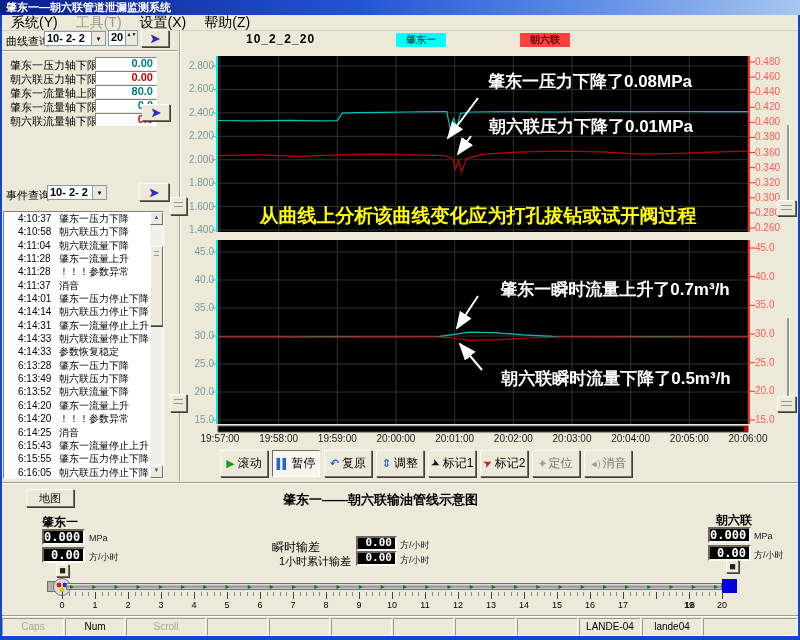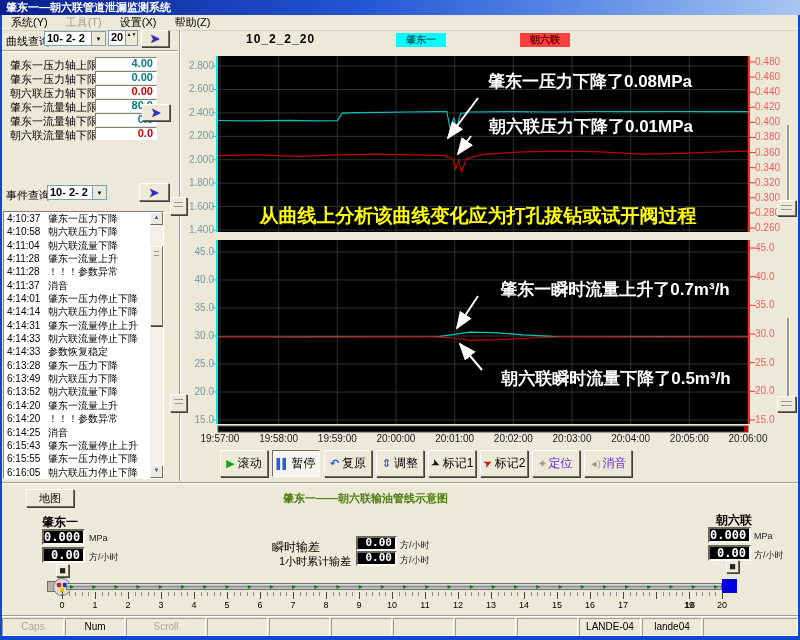--- a/index.html
+++ b/index.html
@@ -5,47 +5,47 @@
   html,body{margin:0;padding:0}
   body{width:800px;height:640px;position:relative;background:#ece9d8;overflow:hidden;
        font-family:"Liberation Sans","DejaVu Sans",sans-serif;font-size:11px;color:#000;}
   .a{position:absolute}
   
   .edge{background:#1047cf}
   .titlebar{left:0;top:0;width:800px;height:15px;
     background:linear-gradient(90deg,#0a1e8c 0%,#2255d4 45%,#5b8ae6 72%,#a8c6f0 100%);
     color:#fff;font-weight:bold;font-size:11px;line-height:15px;padding-left:6px;box-sizing:border-box}
   .menubar{left:2px;top:15px;width:796px;height:15px;background:#ece9d8;border-bottom:1px solid #d6d2c2;display:flex;align-items:center}
-  .menu-item{padding:0 9px;font-size:11px;cursor:default}
+  .menu-item{padding:0 9px;font-size:14px;cursor:default}
   .menu-item.disabled{color:#9c9a8c}
   
   .btn3d{background:#ece9d8;border:1px solid;border-color:#fff #716f64 #716f64 #fff;box-shadow:1px 1px 0 #403f38;box-sizing:border-box;
          display:flex;align-items:center;justify-content:center;cursor:default}
   .btn3d.pressed{border-color:#716f64 #fff #fff #716f64;box-shadow:none;background:#f6f5ee}
-  .btn3d.disabled{color:#6d28d9}
+  .btn3d.disabled{color:#737373}
   .sunken{border:1px solid;border-color:#808080 #fff #fff #808080;background:#fff;box-sizing:border-box}
   .led{background:#000;color:#fff;border:2px solid;border-color:#6a675c #fbfaf6 #fbfaf6 #6a675c;box-sizing:border-box;
        font-family:"DejaVu Sans Mono",monospace;font-weight:bold;text-align:right;padding-right:3px}
   .unit{font-size:9px;color:#1a1a1a}
   .lbl{font-size:11px}
   
   .combo{display:flex;border:1px solid #7f9db9;background:#fff;box-sizing:border-box}
   .combo .val{flex:1;font-weight:bold;font-size:11px;line-height:12px;padding-left:2px;white-space:nowrap;overflow:hidden}
   .combo .drop{width:13px;background:#ece9d8;border-left:1px solid #7f9db9;font-size:6px;display:flex;align-items:center;justify-content:center;color:#000}
   .spin{display:flex;border:1px solid #7f9db9;background:#fff;box-sizing:border-box}
   .spin .val{flex:1;font-weight:bold;font-size:11px;line-height:12px;padding-left:2px}
   .spin .arr{width:11px;display:flex;flex-direction:column;background:#ece9d8;border-left:1px solid #7f9db9;font-size:5px;line-height:6px;text-align:center}
   .go-arrow{color:#2030c8;font-size:13px;line-height:13px;font-weight:bold;text-shadow:0 0 1px #c03030}
   
   .limit-row{position:relative;height:14px}
   .limit-lbl{position:absolute;left:8px;top:1px;font-size:11px;white-space:nowrap}
   .limit-field{position:absolute;left:93px;top:0;width:62px;height:13px;border:1px solid;border-color:#808080 #fff #fff #808080;
                background:#fff;font-weight:bold;font-size:11px;text-align:right;padding-right:3px;box-sizing:border-box;line-height:11px}
   .ev-row{height:13.35px;display:flex;font-size:10px;line-height:13px;white-space:nowrap}
-  .ev-time{width:41px;padding-left:3px;flex:none}
+  .ev-time{width:41px;padding-left:14px;flex:none}
   
   .sb{background:#f2f1e7}
   .sb-btn{background:#ece9d8;border:1px solid;border-color:#fff #716f64 #716f64 #fff;font-size:6px;line-height:9px;text-align:center;color:#3a55c0}
   
   .chip{font-size:10px;line-height:14px;text-align:center;font-weight:bold}
   
   .tb-btn{width:48px;height:27px;font-size:12px;gap:3px}
   .tb-icon{display:inline-block;font-size:11px;line-height:11px}
   .icon-play::before{content:"▶";color:#18a018}
   .icon-pause::before{content:"▌▌";color:#2b5fd9;letter-spacing:-1px;font-size:10px}
@@ -108,24 +108,20 @@
     <span class="arr">▲▼</span>
   </div>
   <div class="a btn3d" style="left:139px;top:0;width:28px;height:17px">
     <span class="go-arrow">➤</span>
   </div>
 
   <div class="a groove" style="left:0;top:20px;width:176px;height:0"></div>
 
   <div class="a" style="left:0;top:27px;width:176px">
 
-      <div class="limit-row">
-        <span class="limit-lbl">肇东一压力轴上限</span>
-        <span class="limit-field" style="color: rgb(0, 125, 125);">4.00</span>
-      </div>
 
       <div class="limit-row">
         <span class="limit-lbl">肇东一压力轴下限</span>
         <span class="limit-field" style="color: rgb(0, 125, 125);">0.00</span>
       </div>
 
 
       <div class="limit-row">
         <span class="limit-lbl">朝六联压力轴下限</span>
         <span class="limit-field" style="color: rgb(204, 0, 0);">0.00</span>
@@ -469,21 +465,21 @@
       <span class="tb-icon icon-mute"></span>
       <span>消音</span>
     </div>
   </div>
 
 <div class="a groove" style="left:2px;top:482px;width:796px;height:0"></div>
 
 <div class="a btn3d" style="left:26px;top:489px;width:48px;height:18px;font-size:11px">
   <span>地图</span>
 </div>
-<span class="a" style="left:283px;top:491px;font-size:11px;font-weight:bold;color:#4d7c0f">肇东一——朝六联输油管线示意图</span>
+<span class="a" style="left:283px;top:491px;font-size:13px;font-weight:bold;color:#000000">肇东一——朝六联输油管线示意图</span>
 
 <span class="a" style="left:42px;top:514px;font-weight:bold;font-size:12px">肇东一</span>
 <div class="a led" style="left:42px;top:529px;width:43px;height:16px;font-size:12px;line-height:12px">0.000</div>
 <span class="a unit" style="left:89px;top:533px">MPa</span>
 <div class="a led" style="left:42px;top:547px;width:43px;height:16px;font-size:12px;line-height:12px">0.00</div>
 <span class="a unit" style="left:89px;top:551px">方/小时</span>
 <div class="a btn3d" style="left:56px;top:564px;width:13px;height:13px;padding:0">
   <span style="font-size:8px;color:#222;line-height:8px">◼</span>
 </div>
 

